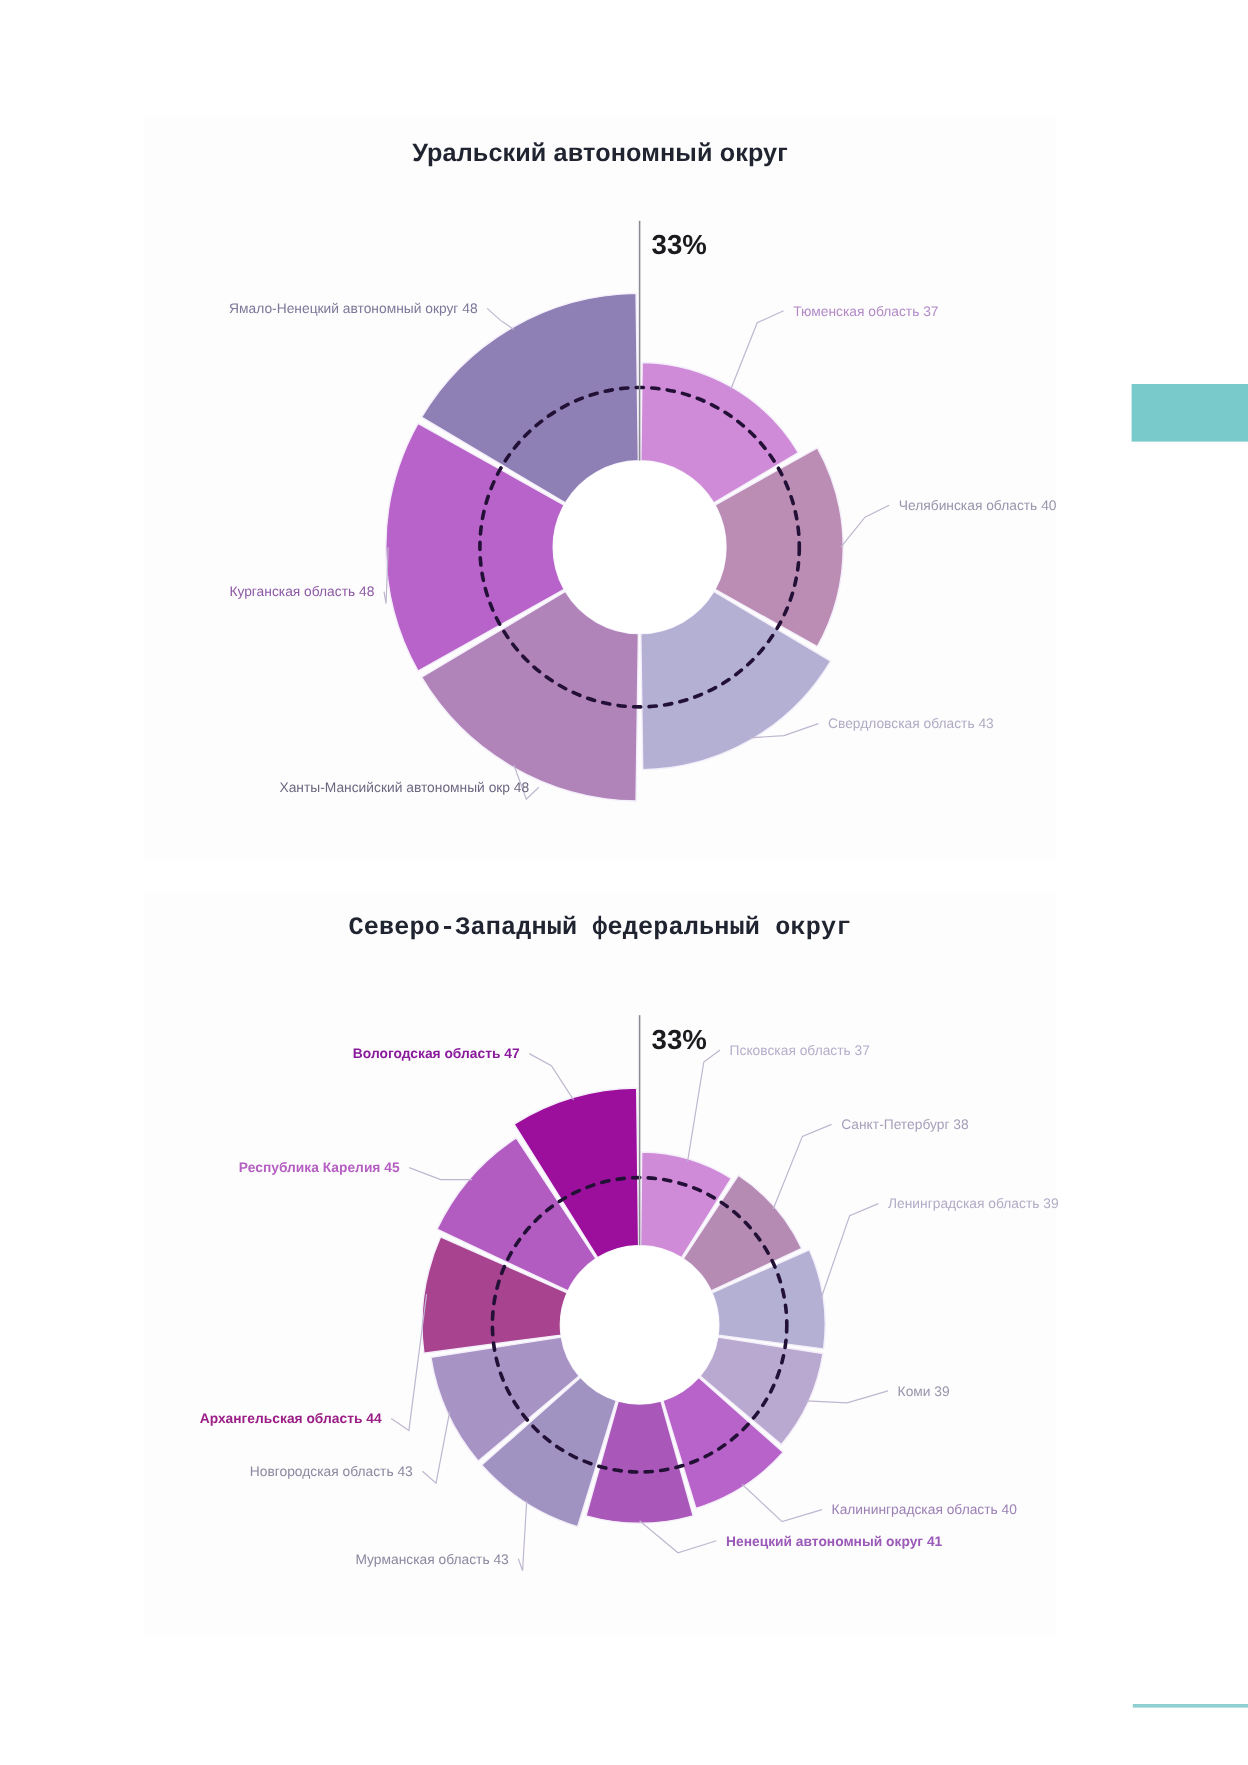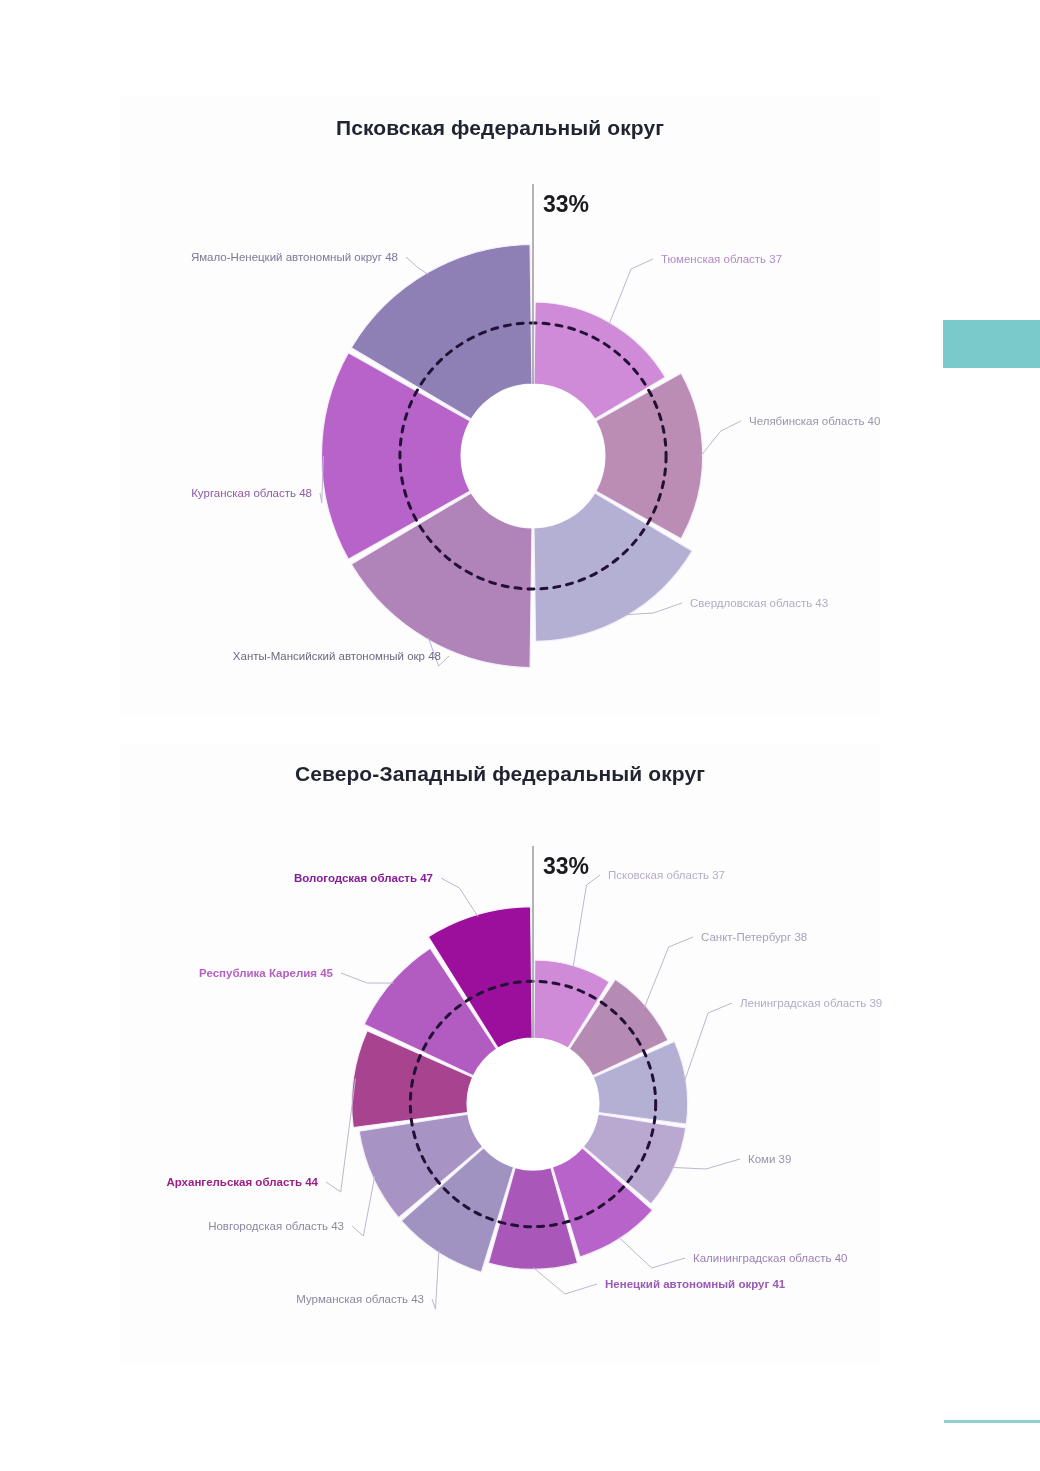--- a/index.html
+++ b/index.html
@@ -3,21 +3,21 @@
 <meta charset="utf-8">
 <style>
   html,body{margin:0;padding:0;background:#ffffff;}
   body{
     width:1040px;height:1471px;position:relative;overflow:hidden;
     font-family:"Liberation Sans","DejaVu Sans",sans-serif;
     background:#ffffff;
   }
   .panel{position:absolute;background:#fdfdfd;}
   #panel-1{left:120px;top:96px;width:760px;height:620px;}
-  #panel-2{left:120px;top:744px;width:760px;height:620px;}
+  #panel-2{left:120px;top:744px;width:760px;height:620px;font-family:Liberation Mono, monospace;}
 
   .chart-title{
     position:absolute;left:0;width:100%;text-align:center;
     font-size:21px;font-weight:bold;color:#1f2430;letter-spacing:.1px;
   }
   #title-1{top:20px;}
   #title-2{top:18px;}
 
   .svg-wrap{position:absolute;left:0;top:0;width:100%;height:100%;padding-left:33px;}
   svg{display:block;overflow:visible;}
@@ -40,21 +40,21 @@
   }
   #teal-rule{
     position:absolute;left:944px;top:1420px;width:96px;height:3px;
     background:#8fcfd2;
   }
 </style>
 </head>
 <body>
 
 <div class="panel" id="panel-1">
-  <div class="chart-title" id="title-1">Псковская федеральный округ</div>
+  <div class="chart-title" id="title-1">Уральский автономный округ</div>
 </div>
 
 <div class="panel" id="panel-2">
   <div class="chart-title" id="title-2">Северо-Западный федеральный округ</div>
 </div>
 
 <div class="svg-wrap">
   <svg width="1040" height="1471" viewBox="0 0 1040 1471" xmlns="http://www.w3.org/2000/svg">
     <g id="chart1-g">
         <path d="M 502.1501757722284 302.01501130256713 A 154 154 0 0 1 632.2798241273223 377.145398809932 L 561.8451125790078 419.13291372931883 A 72 72 0 0 0 501.00527698441846 384.0070182713301 Z" fill="#cf8ad8" class="seg"></path>

